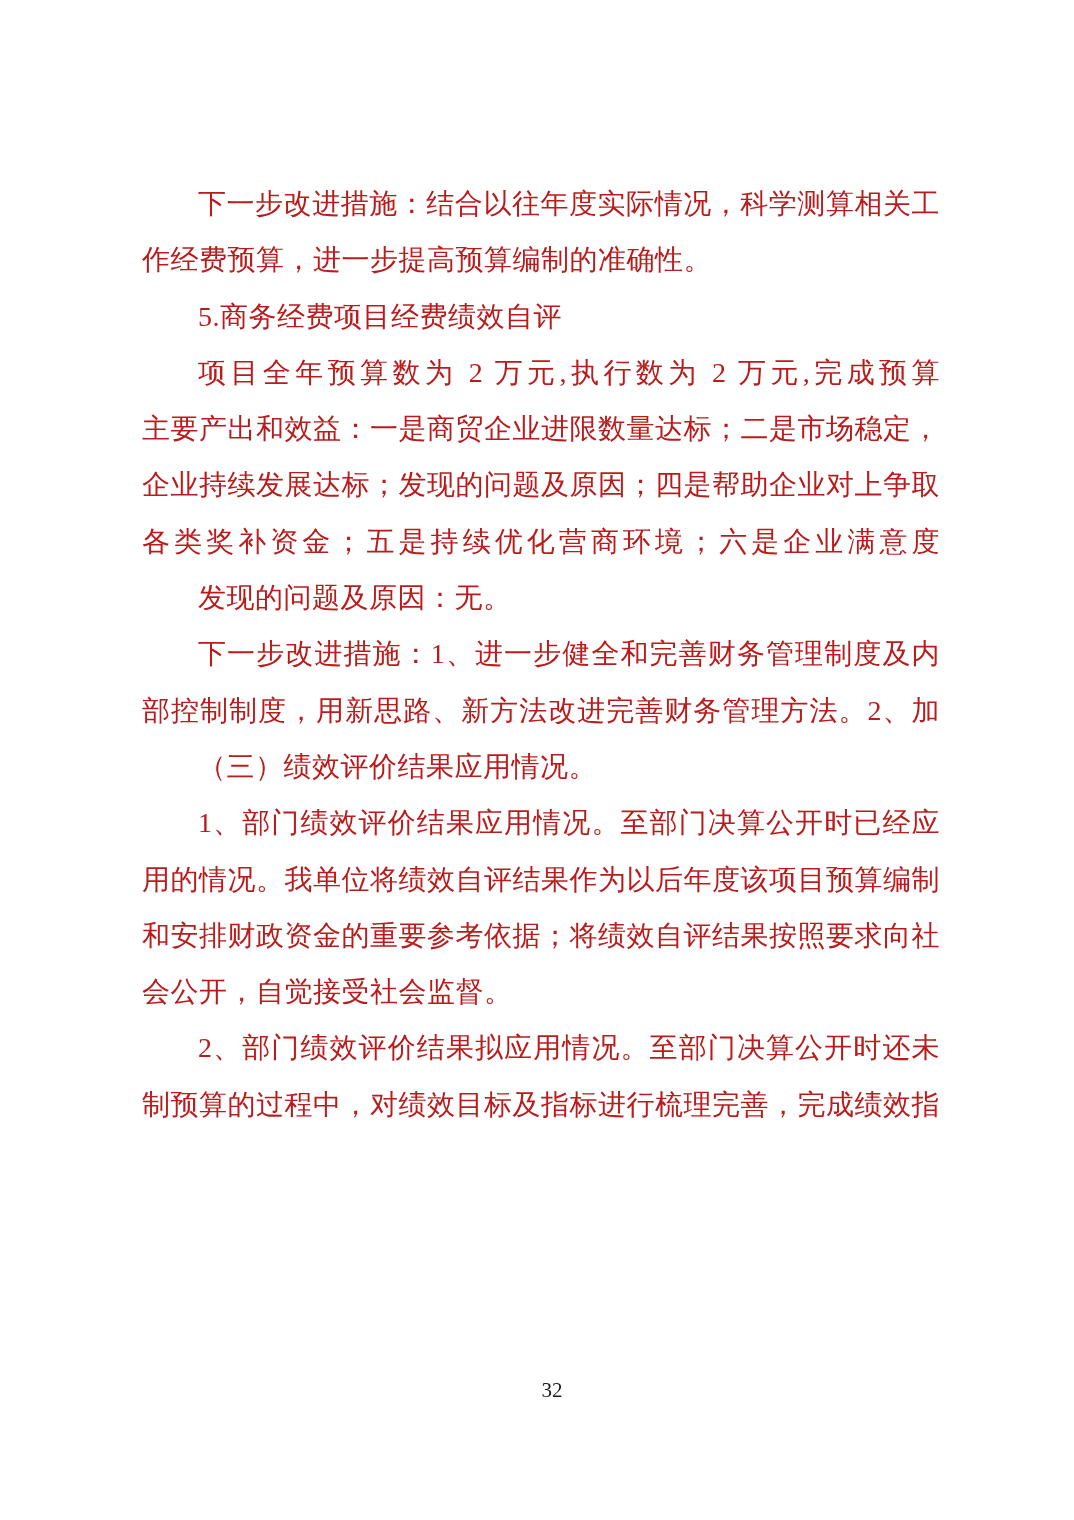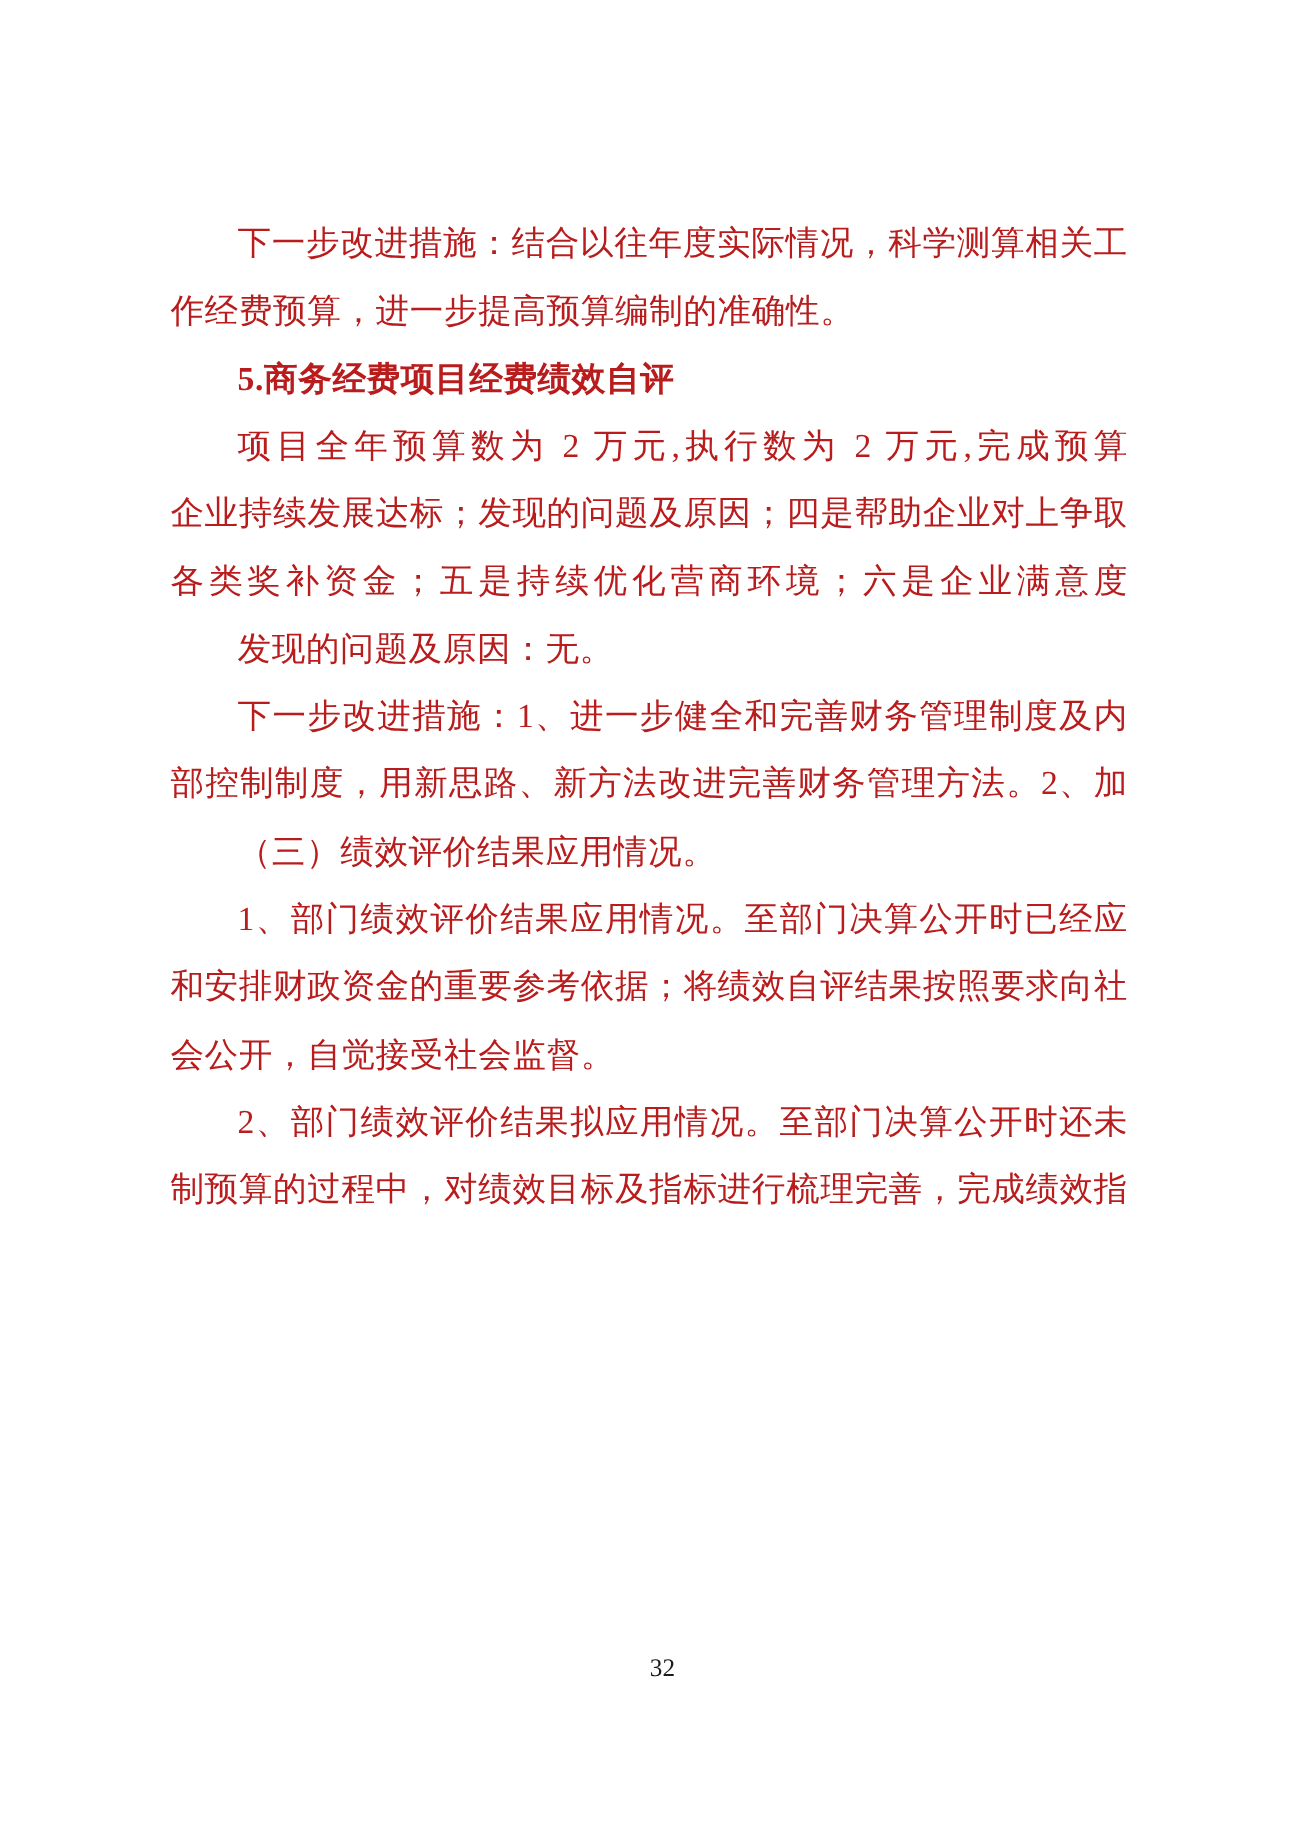--- a/index.html
+++ b/index.html
@@ -32,21 +32,21 @@
   }
   .line.indent {
     text-indent: 56px;
   }
   .line.justify {
     text-align: justify;
     text-align-last: justify;
     text-justify: inter-character;
   }
   .line.heading {
-    font-weight: bold;
+    font-weight: normal;
   }
   .footer {
     position: absolute;
     left: 0;
     top: 1378px;
     width: 1062px;
     text-align: center;
     padding-left: 21px;
   }
   .page-number {
@@ -58,27 +58,29 @@
 </head>
 <body>
 
 <div class="page">
   <div class="text-block">
 
   <div class="line indent justify">下一步改进措施：结合以往年度实际情况，科学测算相关工</div>
       <div class="line">作经费预算，进一步提高预算编制的准确性。</div>
       <div class="line heading indent">5.商务经费项目经费绩效自评</div>
       <div class="line indent justify">项目全年预算数为 2 万元,执行数为 2 万元,完成预算 100%。</div>
+      <div class="line justify">主要产出和效益：一是商贸企业进限数量达标；二是市场稳定，</div>
       <div class="line justify">企业持续发展达标；发现的问题及原因；四是帮助企业对上争取</div>
       <div class="line justify">各类奖补资金；五是持续优化营商环境；六是企业满意度 100%。</div>
       <div class="line indent">发现的问题及原因：无。</div>
       <div class="line indent justify">下一步改进措施：1、进一步健全和完善财务管理制度及内</div>
       <div class="line justify">部控制制度，用新思路、新方法改进完善财务管理方法。2、加</div>
       <div class="line indent">（三）绩效评价结果应用情况。</div>
       <div class="line indent justify">1、部门绩效评价结果应用情况。至部门决算公开时已经应</div>
+      <div class="line justify">用的情况。我单位将绩效自评结果作为以后年度该项目预算编制</div>
       <div class="line justify">和安排财政资金的重要参考依据；将绩效自评结果按照要求向社</div>
       <div class="line">会公开，自觉接受社会监督。</div>
       <div class="line indent justify">2、部门绩效评价结果拟应用情况。至部门决算公开时还未</div>
       <div class="line justify">制预算的过程中，对绩效目标及指标进行梳理完善，完成绩效指</div>
     </div>
   <div class="footer">
     <span class="page-number">32</span>
   </div>
 </div>
 

